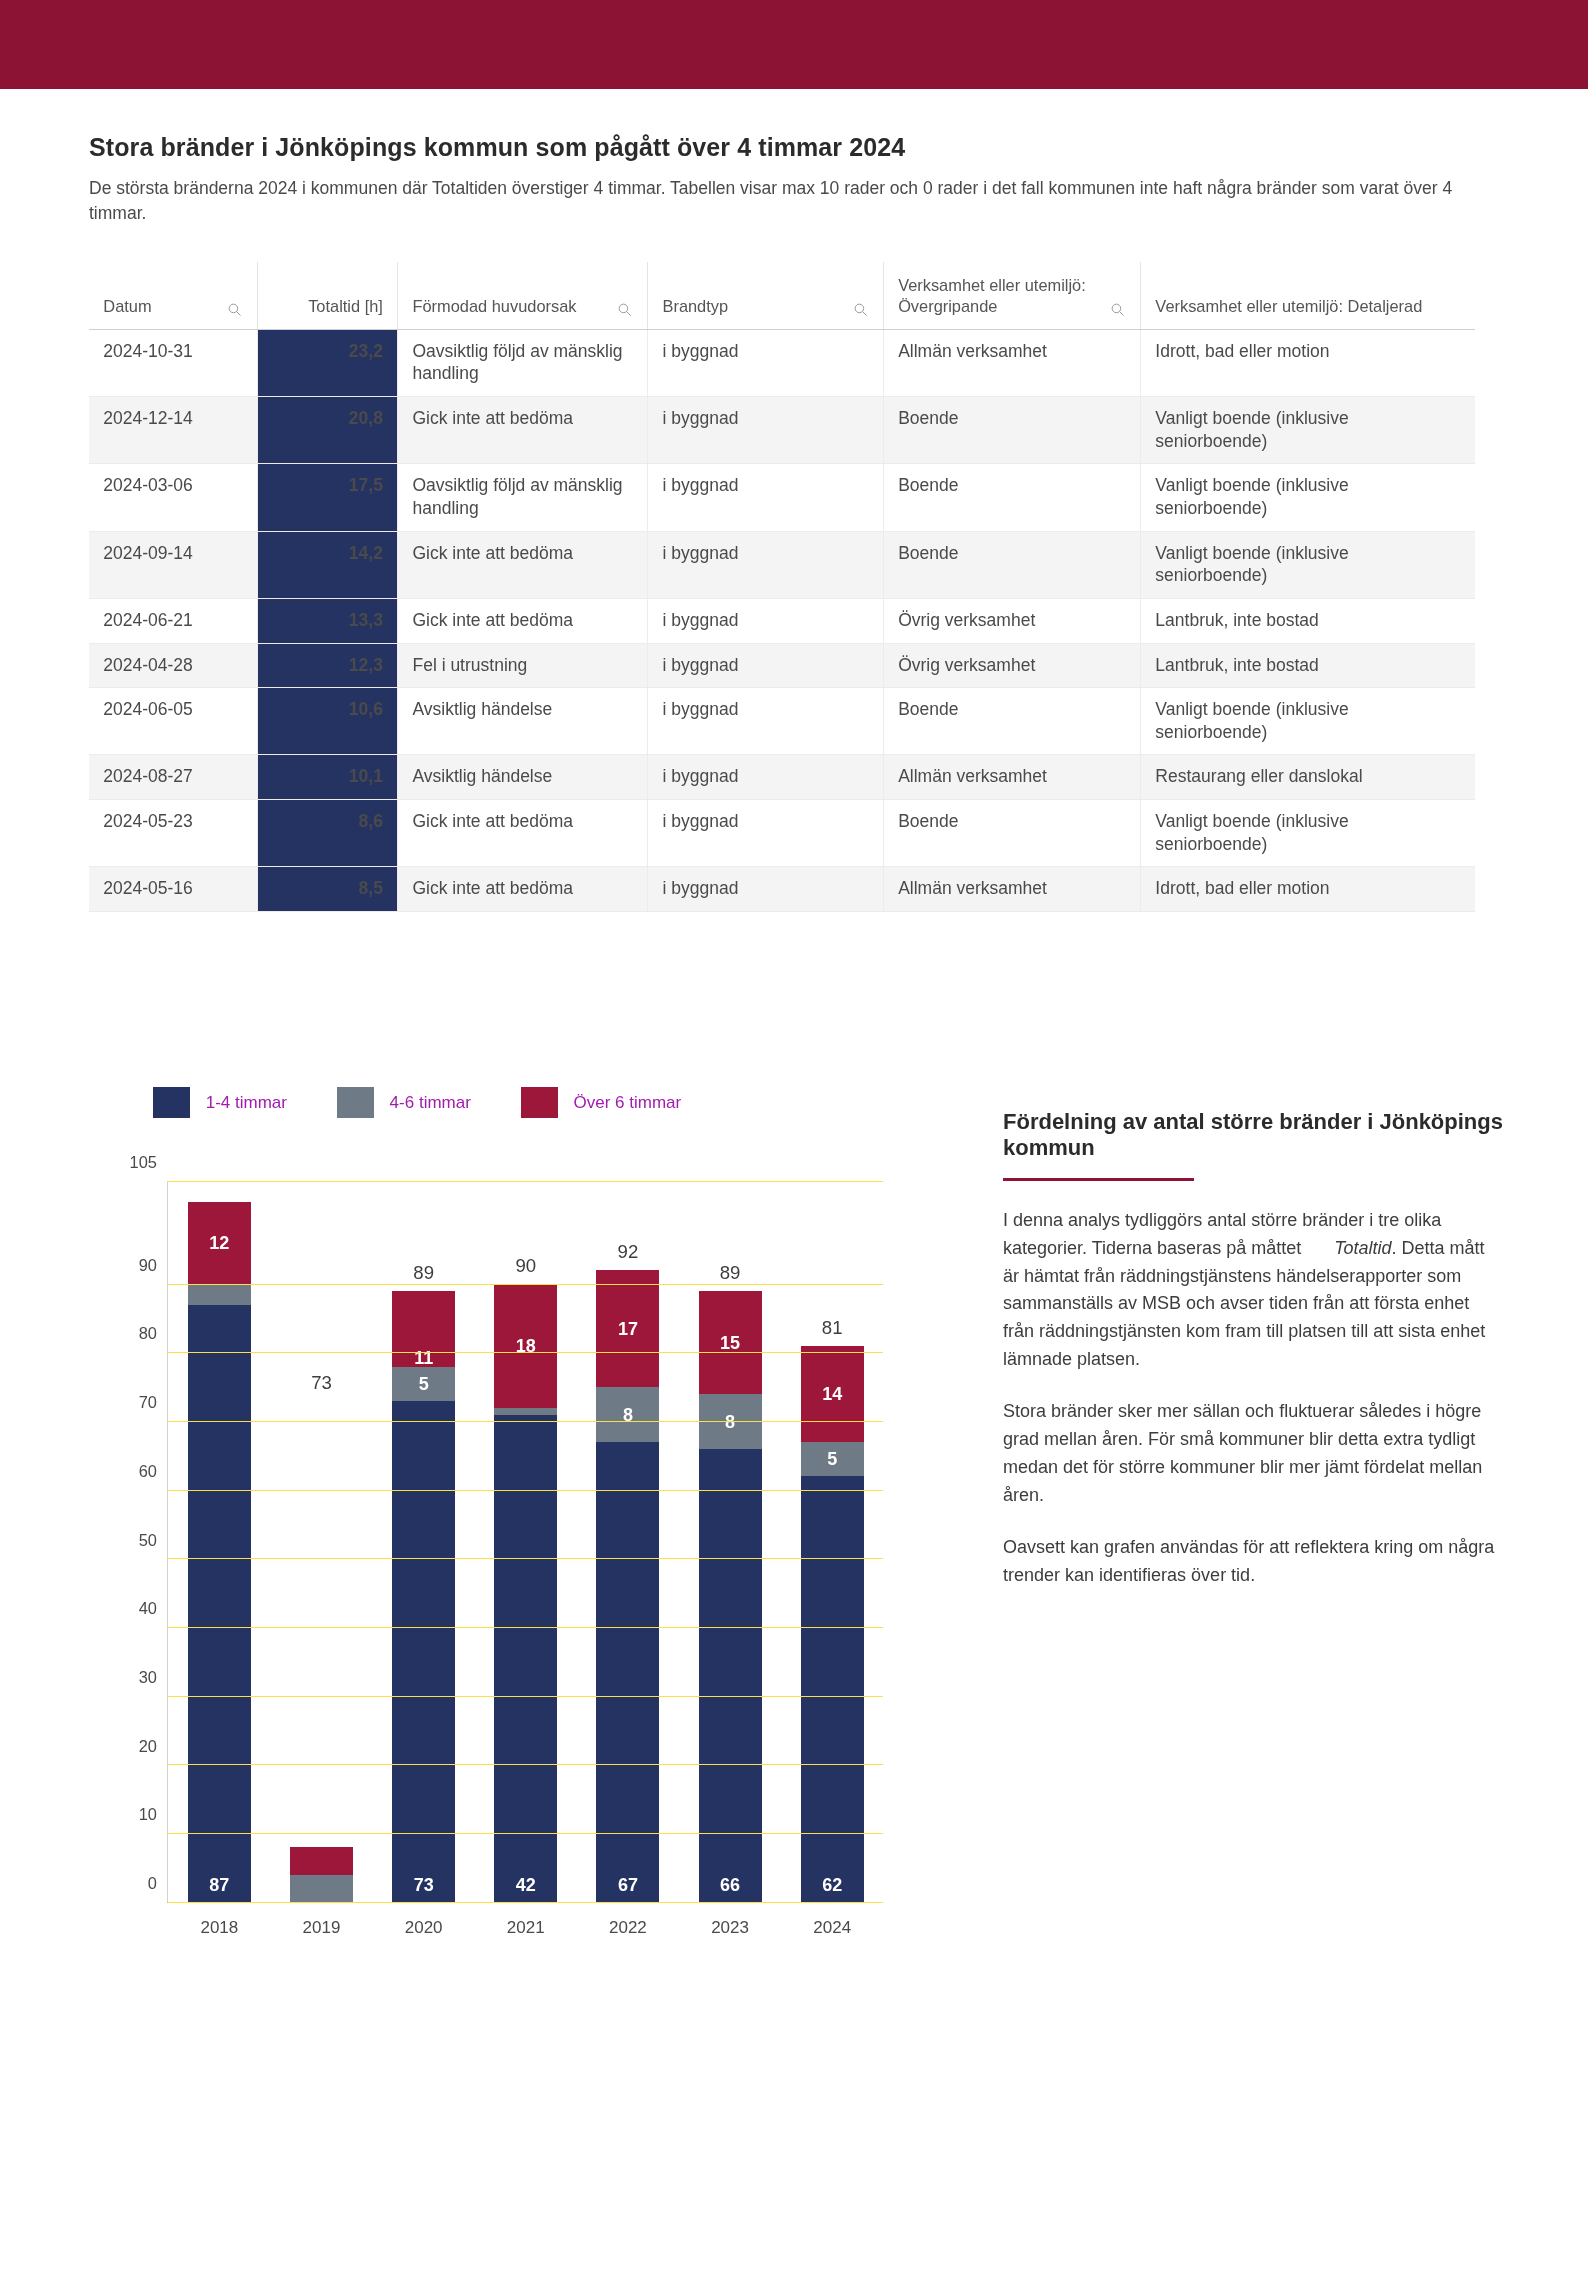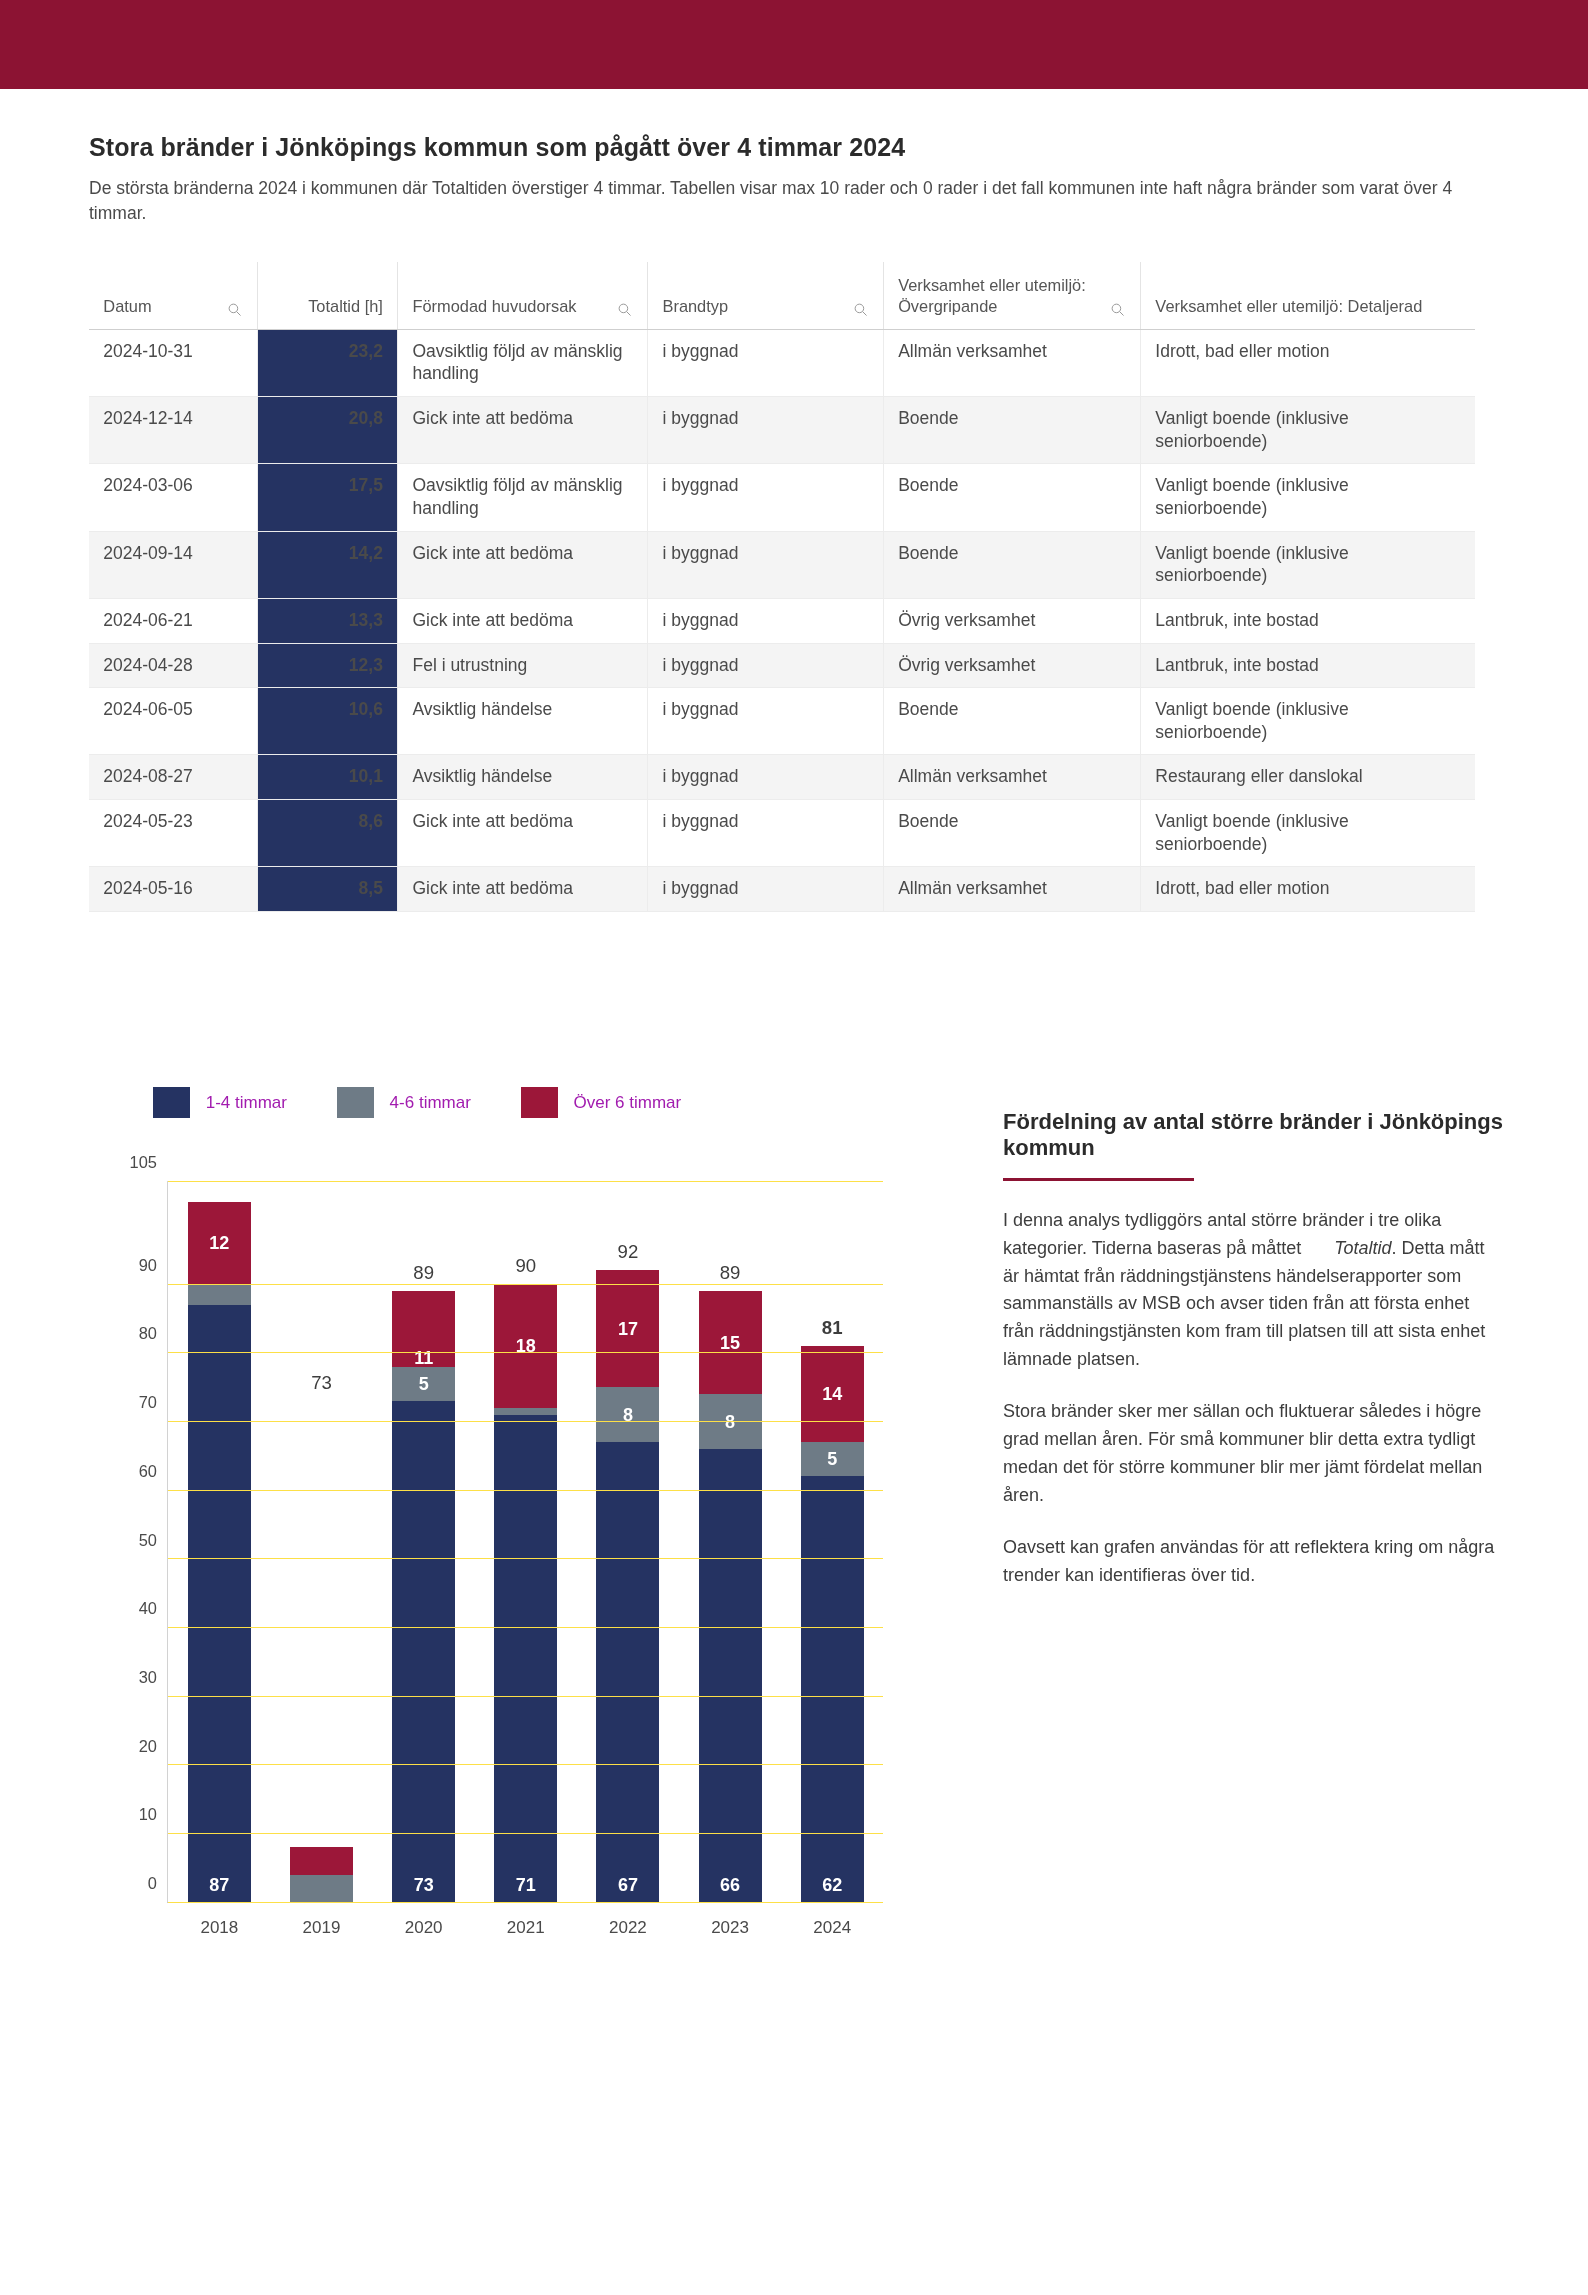--- a/index.html
+++ b/index.html
@@ -371,21 +371,21 @@
                   </div>
                   <div class="bar-total" style="bottom: calc(84.7619% + 7.1px);">89</div>
                   <div class="xtick">2020</div>
                 </div>
                 <div class="barcol">
                   <div class="seg crim" style="height: 17.1429%;">
                     <span>18</span>
                   </div>
                   <div class="seg gray" style="height: 0.952381%;"></div>
                   <div class="seg navy" style="height: 67.619%;">
-                    <span>71</span>
+                    <span>42</span>
                   </div>
                   <div class="bar-total" style="bottom: calc(85.7143% + 7.1px);">90</div>
                   <div class="xtick">2021</div>
                 </div>
                 <div class="barcol">
                   <div class="seg crim" style="height: 16.1905%;">
                     <span>17</span>
                   </div>
                   <div class="seg gray" style="height: 7.61905%;">
                     <span>8</span>
@@ -412,21 +412,21 @@
                 <div class="barcol">
                   <div class="seg crim" style="height: 13.3333%;">
                     <span>14</span>
                   </div>
                   <div class="seg gray" style="height: 4.7619%;">
                     <span>5</span>
                   </div>
                   <div class="seg navy" style="height: 59.0476%;">
                     <span>62</span>
                   </div>
-                  <div class="bar-total" style="bottom: calc(77.1429% + 7.1px); font-weight: bold;">81</div>
+                  <div class="bar-total" style="bottom: calc(77.1429% + 7.1px);">81</div>
                   <div class="xtick">2024</div>
                 </div>
               </div>
           <div class="gridline" style="bottom: 0%;">
                 <div class="ytick" style="bottom: 0%; top: auto;">0</div>
               </div>
               <div class="gridline" style="bottom: 9.52381%;">
                 <div class="ytick" style="bottom: 9.52381%; top: auto;">10</div>
               </div>
               <div class="gridline" style="bottom: 19.0476%;">

